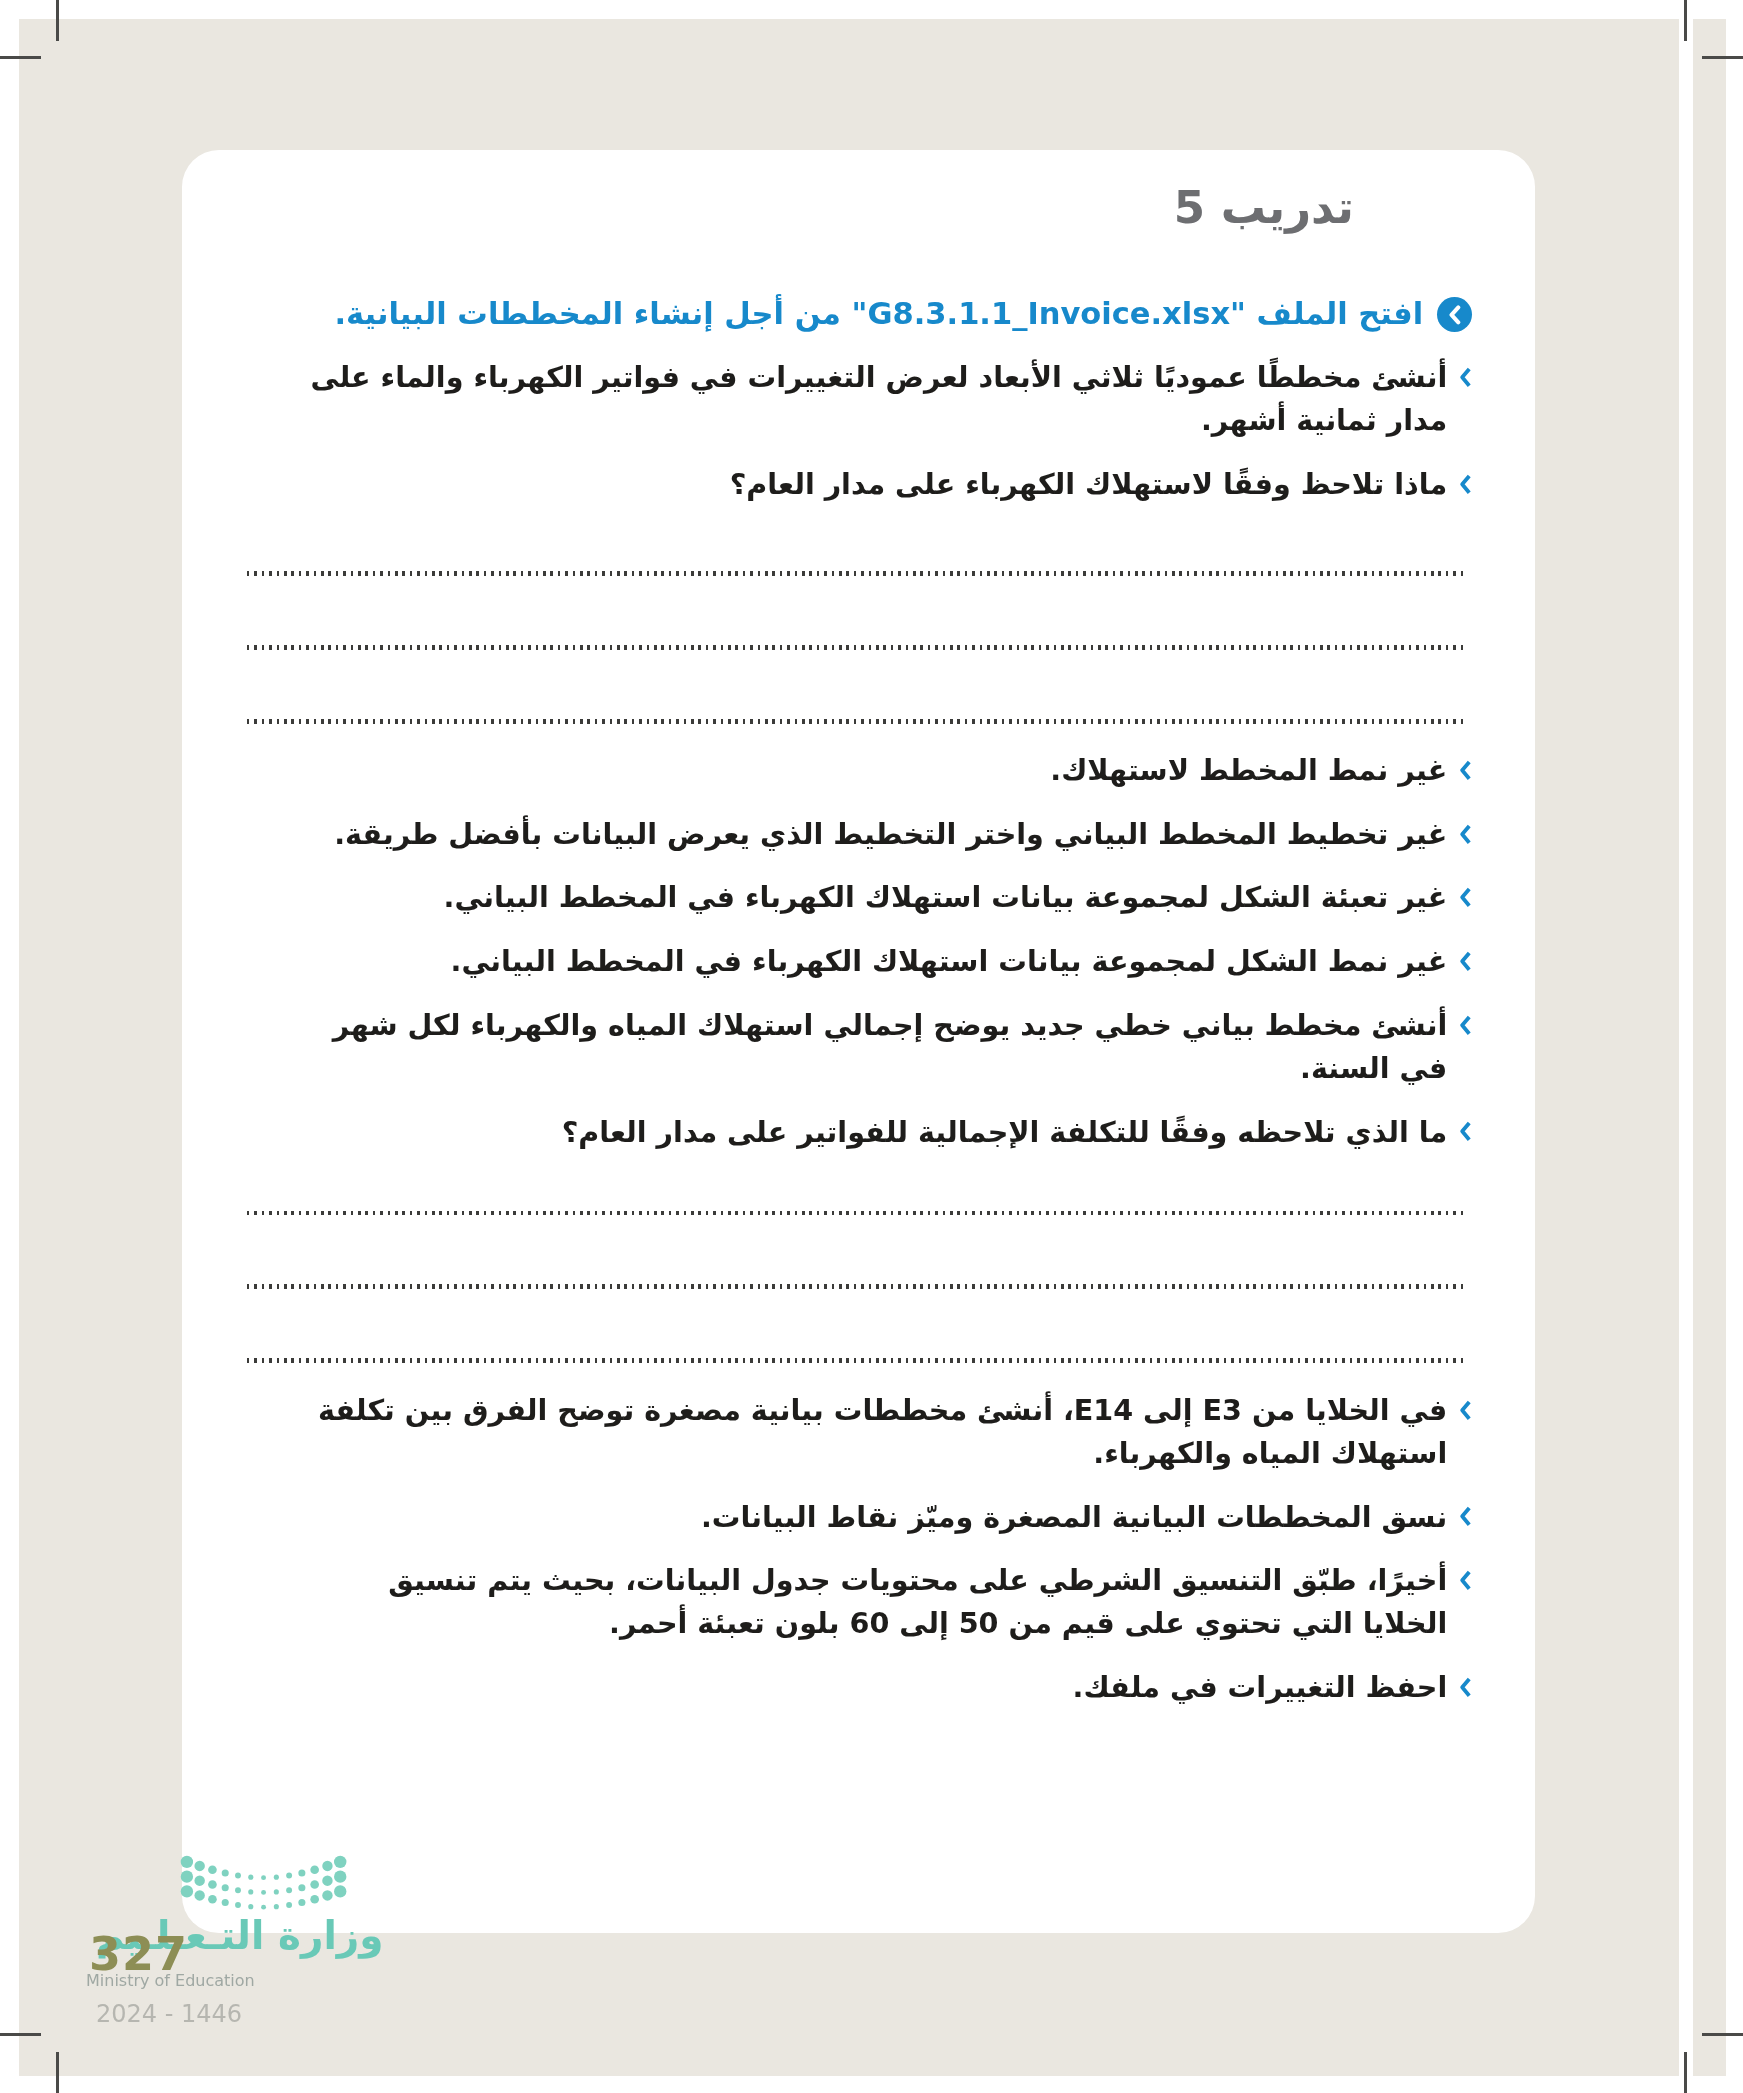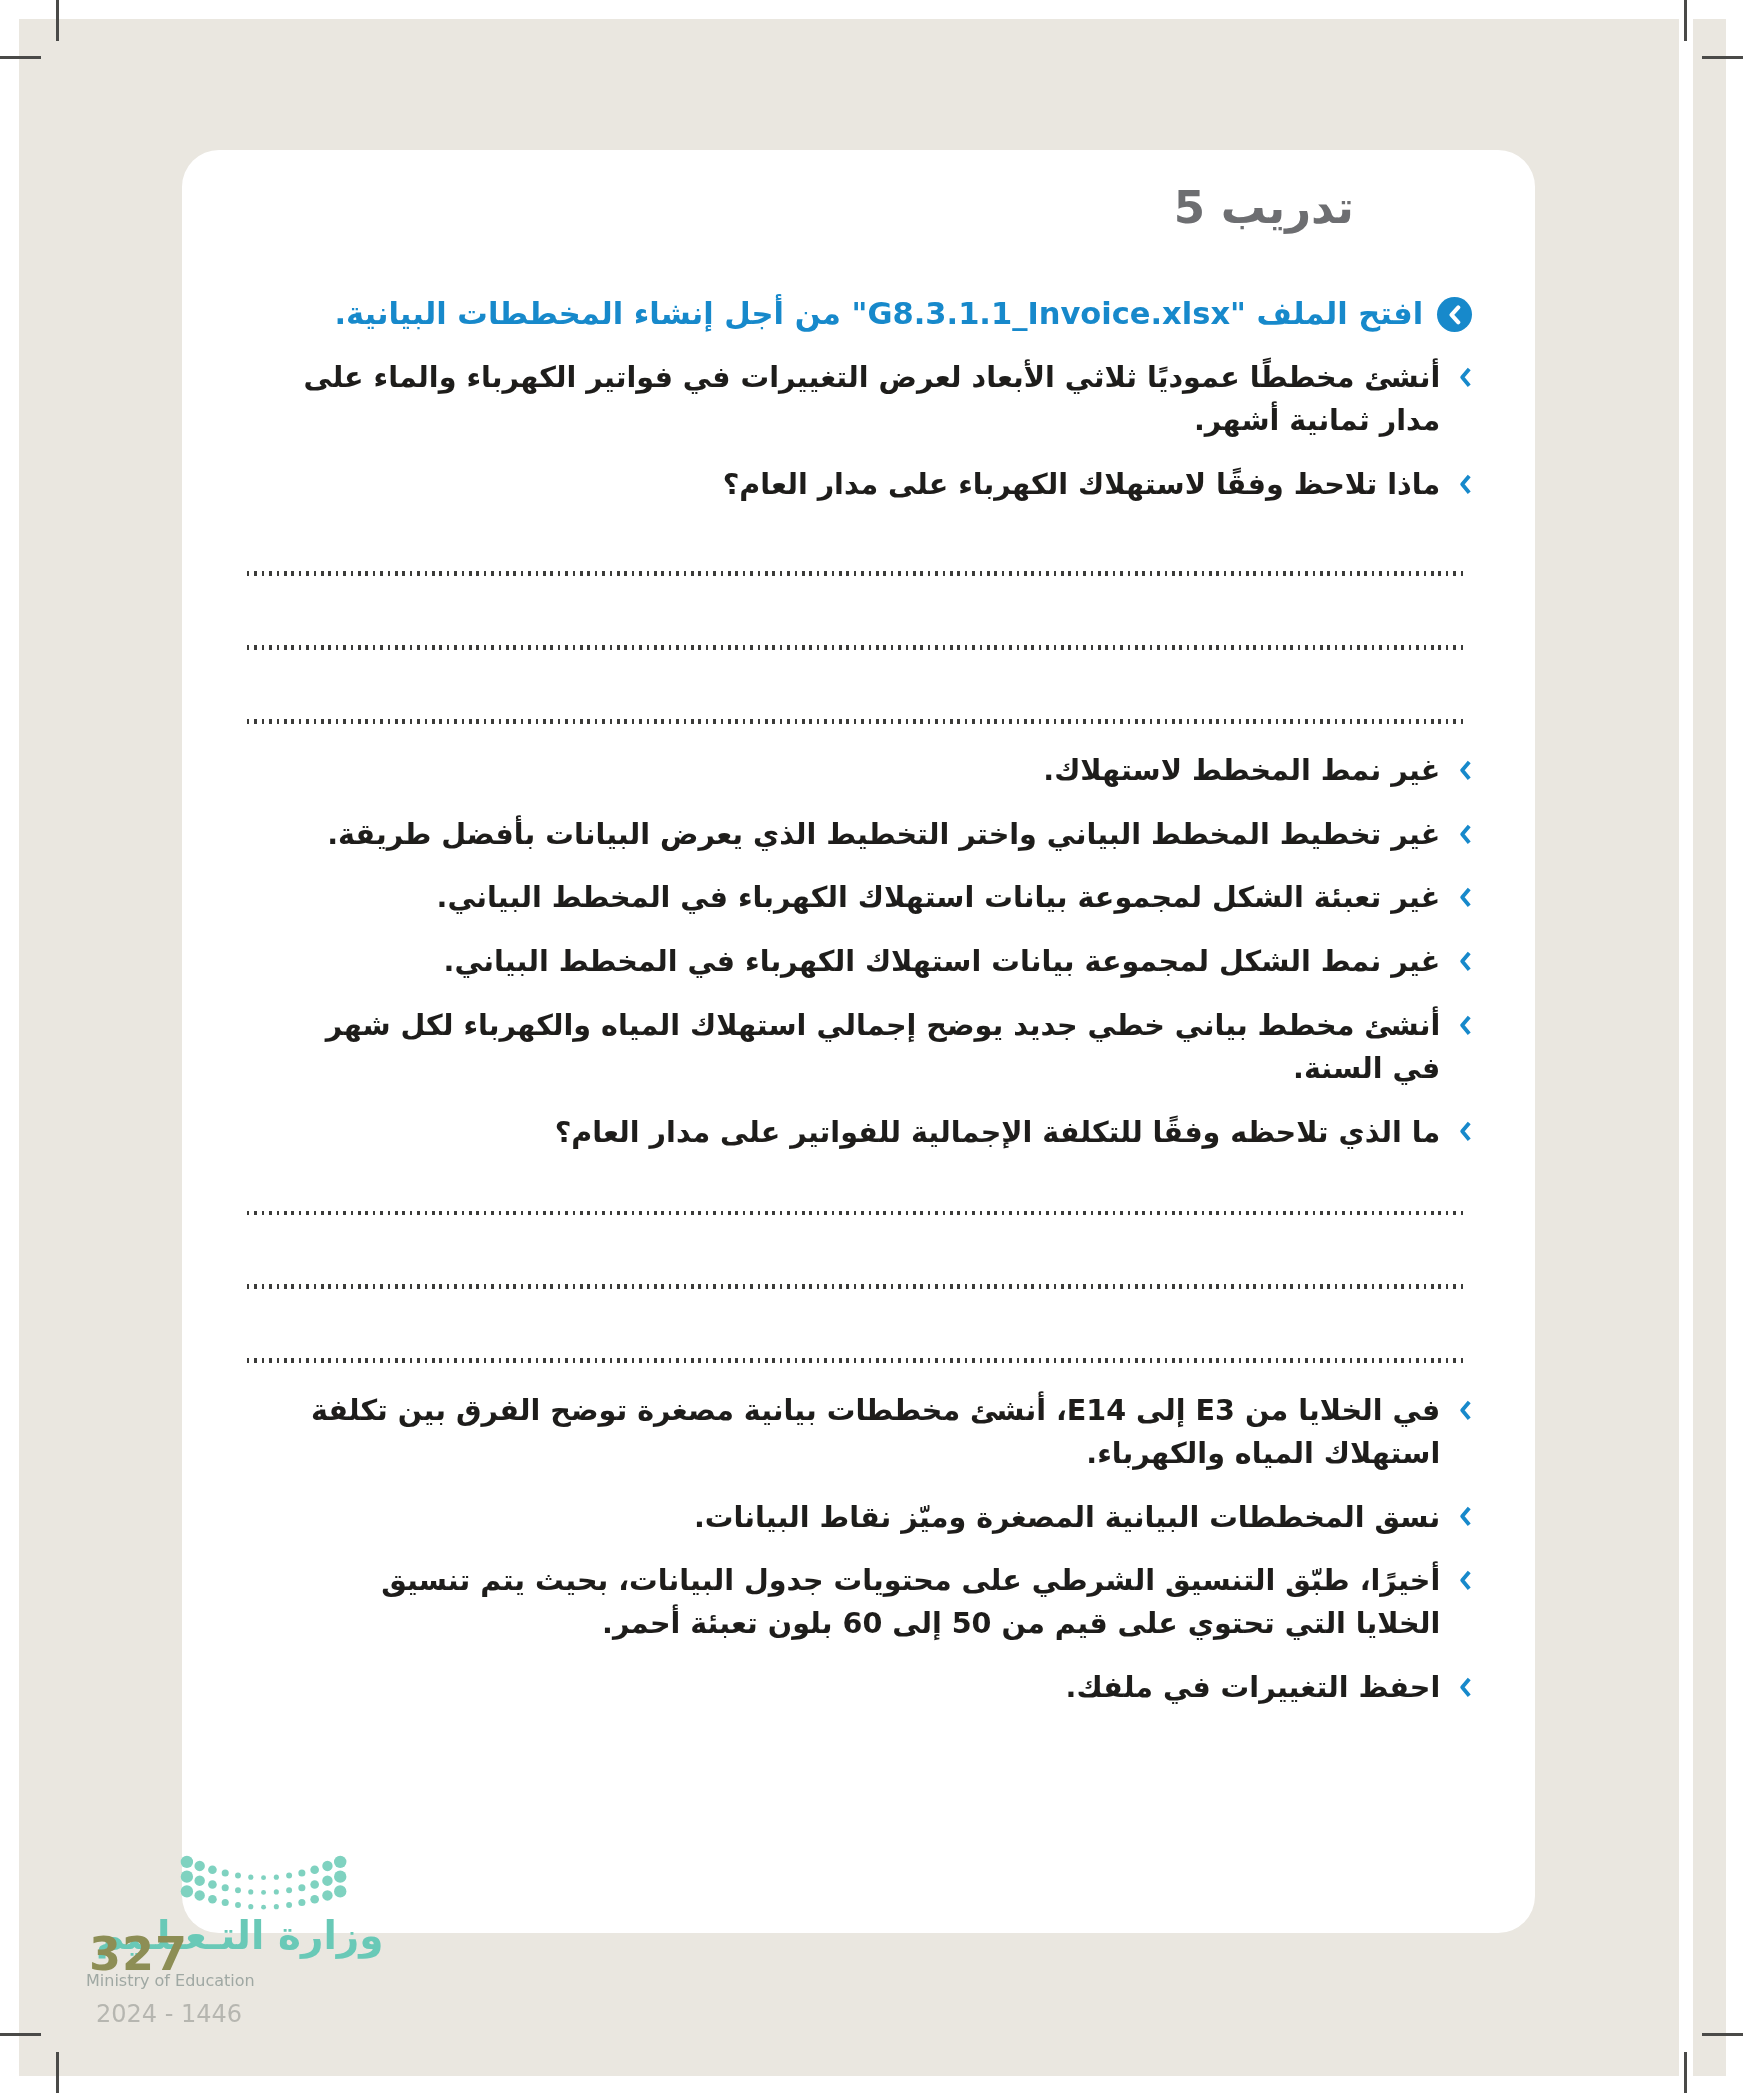--- a/index.html
+++ b/index.html
@@ -22,21 +22,21 @@
   }
   .heading{
     margin-top:59px;display:flex;align-items:center;gap:13.8px;
     color:#1789CB;font-size:30.5px;font-weight:bold;line-height:1.45;
   }
   .circle-icon{
     flex:0 0 auto;width:35px;height:35px;border-radius:50%;background:#1789CB;
     display:flex;align-items:center;justify-content:center;
   }
   .circle-icon svg{display:block;}
-  .bullet{display:flex;align-items:flex-start;gap:19px;margin-top:20.7px;}
+  .bullet{display:flex;align-items:flex-start;gap:12px;margin-top:20.7px;}
   .bullet .chev{flex:0 0 auto;margin-top:10.8px;}
   .bullet .chev svg{display:block;}
   .btext{font-size:28.6px;font-weight:bold;line-height:43px;max-width:1153px;}
   .b-first{margin-top:19.7px;}
   .after-dots{margin-top:25.6px;}
   .dotline{
     height:4.9px;margin:69px 5.9px 0 2px;
     background:repeating-linear-gradient(to right,#3b3b39 0 2.5px,transparent 2.5px 7.4px);
   }
   .dotline.first-a{margin-top:65px;}

